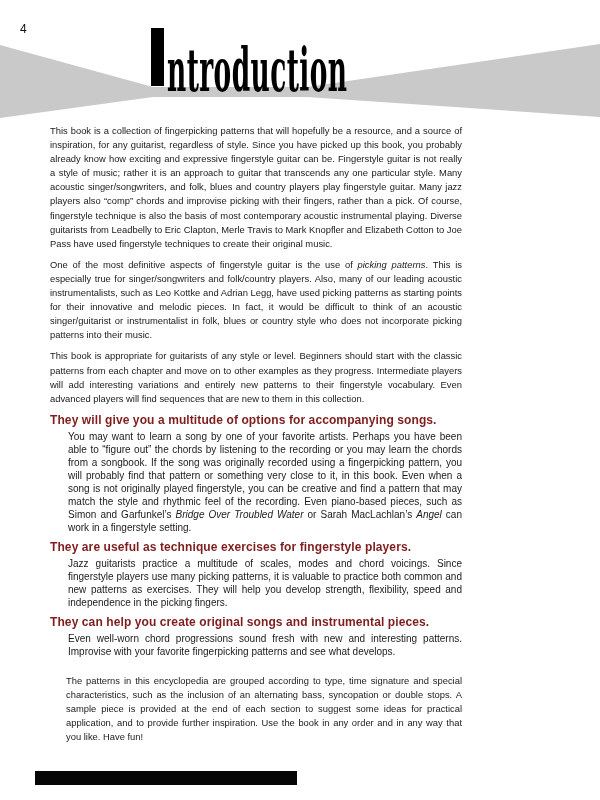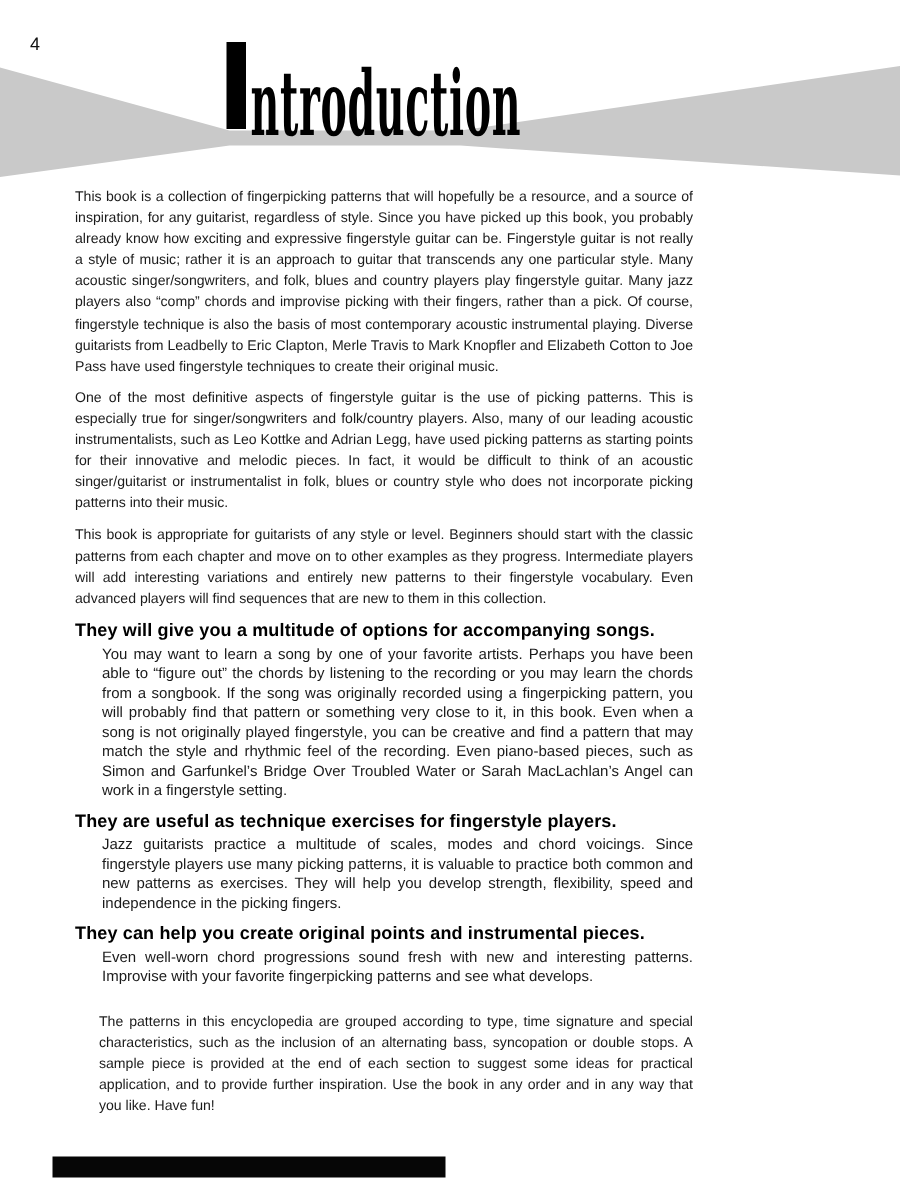--- a/index.html
+++ b/index.html
@@ -10,24 +10,24 @@
   .title{position:absolute;left:151px;top:28px;display:flex;align-items:flex-end;}
   .title-initial{display:inline-block;width:13px;height:58px;background:#000;color:transparent;
         overflow:hidden;margin-right:3px;}
   .title-rest{display:inline-block;font-family:"DejaVu Serif",serif;font-weight:bold;
         font-size:60px;line-height:58px;letter-spacing:1px;color:#000;
         transform:scaleX(0.44);transform-origin:0 100%;margin-bottom:-13px;white-space:nowrap;}
   .content{position:absolute;left:50px;top:124px;width:412px;}
   .body{font-size:9.4px;line-height:14.1px;text-align:justify;margin:0 0 7px 0;}
   .indent{margin-left:18px;font-size:10px;line-height:13px;margin-bottom:6px;}
   h2{font-size:12.5px;line-height:16px;margin:1px 0 2px 0;color:#000;letter-spacing:0.1px;}
-  h3{font-size:12px;line-height:15px;margin:6px 0 2px 0;color:#000000;letter-spacing:0.1px;}
+  h3{font-size:12px;line-height:15px;margin:6px 0 2px 0;color:#7f1d1d;letter-spacing:0.1px;}
   h2 + h3{margin-top:0;}
   .closing{margin-top:16px;margin-left:16px;}
-  .it{}
+  .it{font-style:italic;}
   .scan-bar{position:absolute;left:35px;top:771px;width:262px;height:14px;background:#060606;}
 </style>
 </head>
 <body>
 
 <div class="page">
 
   <svg class="rays" width="600" height="140" viewBox="0 0 600 140">
     <polygon points="0,45 153,87 307,87 600,44 600,117 307,97 153,97 0,118" fill="#c9c9c9"></polygon>
   </svg>
@@ -45,21 +45,21 @@
     <p class="body"><span>One of the most definitive aspects of fingerstyle guitar is the use of </span><span class="it">picking patterns</span><span>. This is especially true for singer/songwriters and folk/country players. Also, many of our leading acoustic instrumentalists, such as Leo Kottke and Adrian Legg, have used picking patterns as starting points for their innovative and melodic pieces. In fact, it would be difficult to think of an acoustic singer/guitarist or instrumentalist in folk, blues or country style who does not incorporate picking patterns into their music.</span></p>
     <p class="body"><span>This book is appropriate for guitarists of any style or level. Beginners should start with the classic patterns from each chapter and move on to other examples as they progress. Intermediate players will add interesting variations and entirely new patterns to their fingerstyle vocabulary. Even advanced players will find sequences that are new to them in this collection.</span></p>
 
 
     <h3>They will give you a multitude of options for accompanying songs.</h3>
     <p class="body indent"><span>You may want to learn a song by one of your favorite artists. Perhaps you have been able to “figure out” the chords by listening to the recording or you may learn the chords from a songbook. If the song was originally recorded using a fingerpicking pattern, you will probably find that pattern or something very close to it, in this book. Even when a song is not originally played fingerstyle, you can be creative and find a pattern that may match the style and rhythmic feel of the recording. Even piano-based pieces, such as Simon and Garfunkel’s </span><span class="it">Bridge Over Troubled Water</span><span> or Sarah MacLachlan’s </span><span class="it">Angel</span><span> can work in a fingerstyle setting.</span></p>
 
     <h3>They are useful as technique exercises for fingerstyle players.</h3>
     <p class="body indent"><span>Jazz guitarists practice a multitude of scales, modes and chord voicings. Since fingerstyle players use many picking patterns, it is valuable to practice both common and new patterns as exercises. They will help you develop strength, flexibility, speed and independence in the picking fingers.</span></p>
 
-    <h3>They can help you create original points and instrumental pieces.</h3>
+    <h3>They can help you create original songs and instrumental pieces.</h3>
     <p class="body indent"><span>Even well-worn chord progressions sound fresh with new and interesting patterns. Improvise with your favorite fingerpicking patterns and see what develops.</span></p>
 
     <p class="body closing"><span>The patterns in this encyclopedia are grouped according to type, time signature and special characteristics, such as the inclusion of an alternating bass, syncopation or double stops. A sample piece is provided at the end of each section to suggest some ideas for practical application, and to provide further inspiration. Use the book in any order and in any way that you like. Have fun!</span></p>
 
   </div>
 
   <div class="scan-bar"></div>
 
 </div>
 

